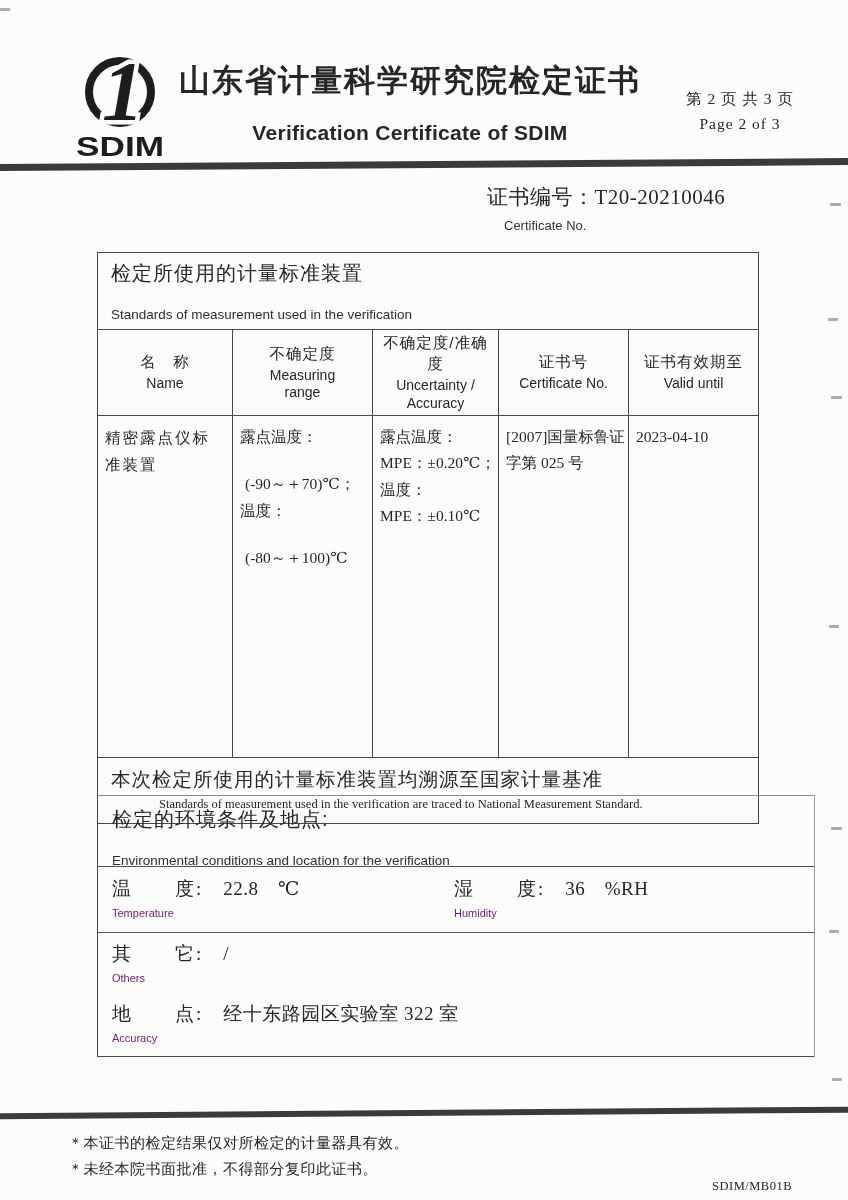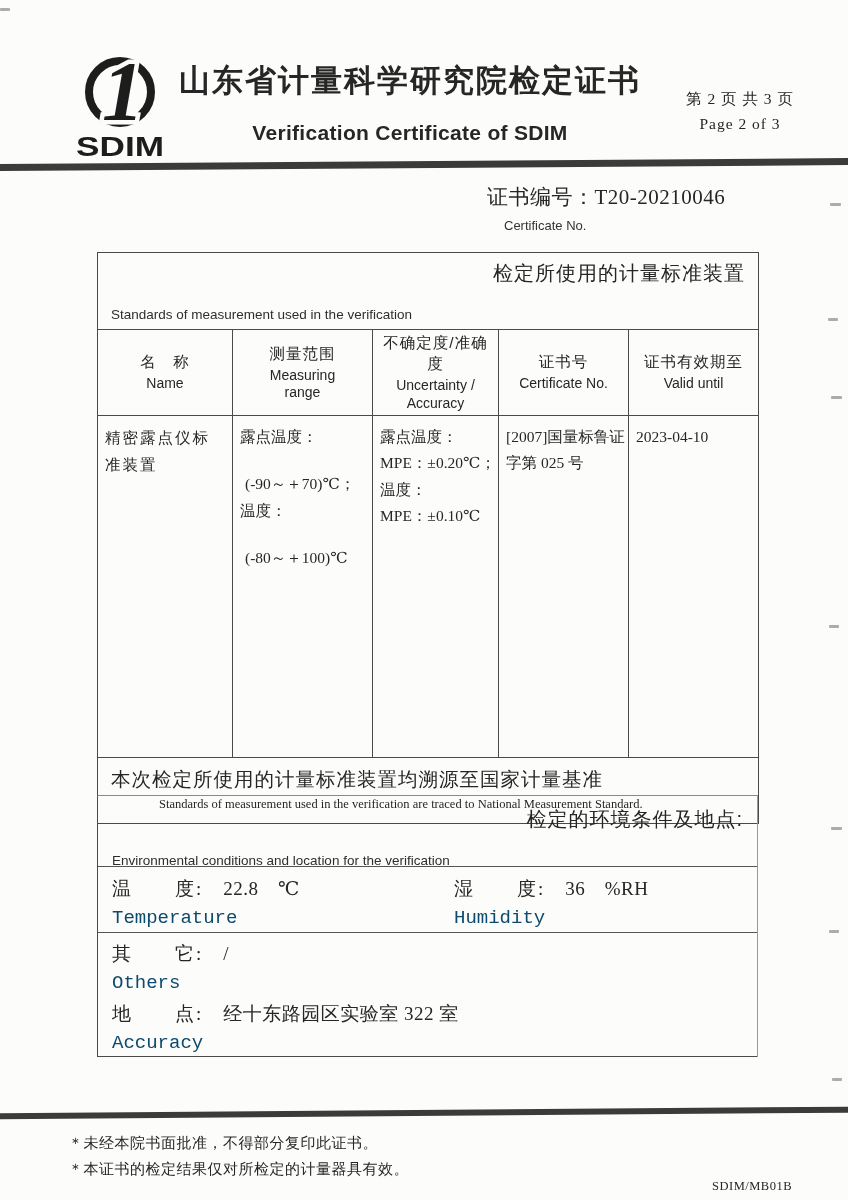--- a/index.html
+++ b/index.html
@@ -32,51 +32,51 @@
   .cert-block { position:absolute; left:487px; top:183px; }
   .cert-line1 { font-size:21px; letter-spacing:.5px; }
   .cert-line2 { font-size:13px; margin:7px 0 0 17px; color:#333; }
 
   
   table.std { position:absolute; left:97px; top:252px; width:661px;
               border-collapse:collapse; table-layout:fixed; }
   table.std td { border:1.5px solid #4a4a4a; vertical-align:top; }
   td.box-title { height:64px; padding:7px 13px; }
   .h-zh { font-size:20px; font-weight:500; letter-spacing:1px;
-          font-family:"Liberation Sans","DejaVu Sans",sans-serif;text-align:right; }
+          font-family:"Liberation Sans","DejaVu Sans",sans-serif; }
   .h-en { font-size:13.5px; margin-top:20px; color:#2e2e2e;
           font-family:"Liberation Sans","DejaVu Sans",sans-serif; }
   tr.cols td { height:64px; vertical-align:middle; text-align:center; padding:3px 4px; }
   .c-zh { font-size:15.5px; letter-spacing:1px;
           font-family:"Liberation Sans","DejaVu Sans",sans-serif; }
   .c-en { font-size:14px; margin-top:2px; line-height:1.25;
           font-family:"Liberation Sans","DejaVu Sans",sans-serif; }
   tr.data td { height:342px; padding:8px 7px; font-size:15.5px; line-height:1.7; }
   .cell-line { white-space:nowrap; }
   .cell-line.indent { padding-left:5px;margin-top:21px; }
   td.trace { height:66px; padding:8px 13px; }
   .t-zh { font-size:19.5px; font-weight:500; letter-spacing:1px;
           font-family:"Liberation Sans","DejaVu Sans",sans-serif; }
   .t-en { font-size:12.5px; margin-top:4px;
           font-family:Liberation Serif, serif;margin-left:48px; }
 
   
-  .env { position:absolute; left:97px; top:795px; width:661px;
+  .env { position:absolute; left:97px; top:795px; width:718px;
          border-left:1.5px solid #4a4a4a; border-right:1px solid #999;
          border-top:1px solid #8a8a8a; }
   .env-row { position:relative; border-bottom:1.4px solid #555; }
   .env-title { height:71px; padding:10px 14px; }
   .env-cond { height:66px; }
   .env-loc  { height:124px; }
   .field { position:absolute; }
   .f-line { font-size:19px; letter-spacing:.5px; }
   .f-label { letter-spacing:2px; }
   .f-value { margin-left:20px; }
-  .f-en { font-size:19px; margin-top:5px; color:#0c4a6e;
-          font-family:Liberation Mono, monospace; }
+  .f-en { font-size:11px; margin-top:5px; color:#701a75;
+          font-family:Liberation Sans, sans-serif; }
 
   
   .foot-notes { position:absolute; left:68px; top:1130px; font-size:15px; line-height:26px;
                 letter-spacing:.5px; }
   .form-code { position:absolute; left:712px; top:1179px; font-size:12.5px; letter-spacing:.5px; }
 
   
   .scan-mark { position:absolute; background:#6a6a6a; opacity:.55; border-radius:1px; }
 </style>
 </head>
@@ -123,21 +123,21 @@
         <div class="h-zh">检定所使用的计量标准装置</div>
         <div class="h-en">Standards of measurement used in the verification</div>
       </td>
     </tr>
     <tr class="cols">
       <td>
         <div class="c-zh">名　称</div>
         <div class="c-en">Name</div>
       </td>
       <td>
-        <div class="c-zh">测量范围</div>
+        <div class="c-zh">不确定度</div>
         <div class="c-en" style="max-width:84px;margin:2px auto 0;">Measuring range</div>
       </td>
       <td>
         <div class="c-zh">不确定度/准确度</div>
         <div class="c-en" style="max-width:92px;margin:2px auto 0;">Uncertainty / Accuracy</div>
       </td>
       <td>
         <div class="c-zh">证书号</div>
         <div class="c-en">Certificate No.</div>
       </td>
@@ -201,22 +201,22 @@
       </div>
       <div class="field" style="left:14px; top:68px;">
         <div class="f-line"><span class="f-label">地　　点:</span><span class="f-value">经十东路园区实验室 322 室</span></div>
         <div class="f-en">Accuracy</div>
       </div>
     </div>
   </div>
 
   <div class="rule rule-bottom"></div>
   <div class="foot-notes">
+    <div>＊本证书的检定结果仅对所检定的计量器具有效。</div>
     <div>＊未经本院书面批准，不得部分复印此证书。</div>
-    <div>＊本证书的检定结果仅对所检定的计量器具有效。</div>
   </div>
   <div class="form-code">SDIM/MB01B</div>
 
   <div class="scan-mark" style="left:0; top:8px; width:10px; height:3px;"></div>
   <div class="scan-mark" style="left:830px; top:203px; width:11px; height:3px;"></div>
   <div class="scan-mark" style="left:828px; top:318px; width:10px; height:3px;"></div>
   <div class="scan-mark" style="left:831px; top:396px; width:11px; height:3px;"></div>
   <div class="scan-mark" style="left:829px; top:625px; width:10px; height:3px;"></div>
   <div class="scan-mark" style="left:831px; top:827px; width:11px; height:3px;"></div>
   <div class="scan-mark" style="left:829px; top:930px; width:10px; height:3px;"></div>

